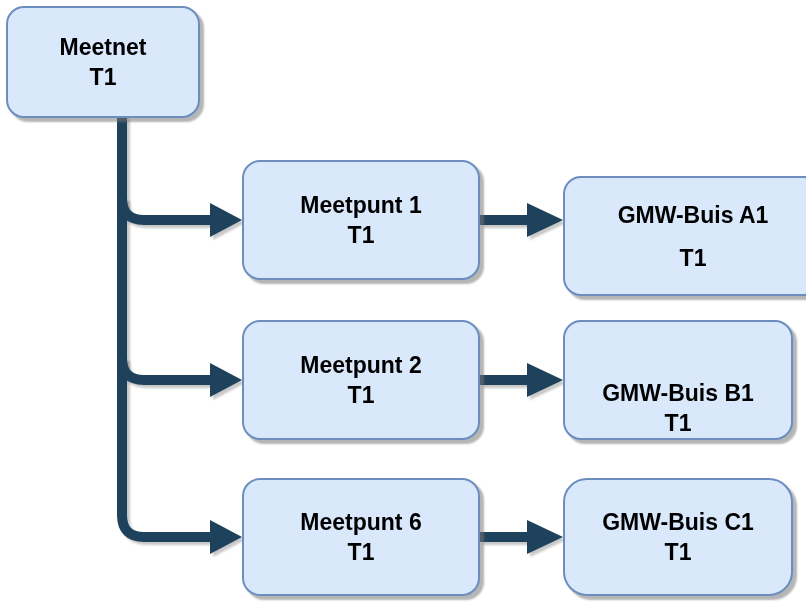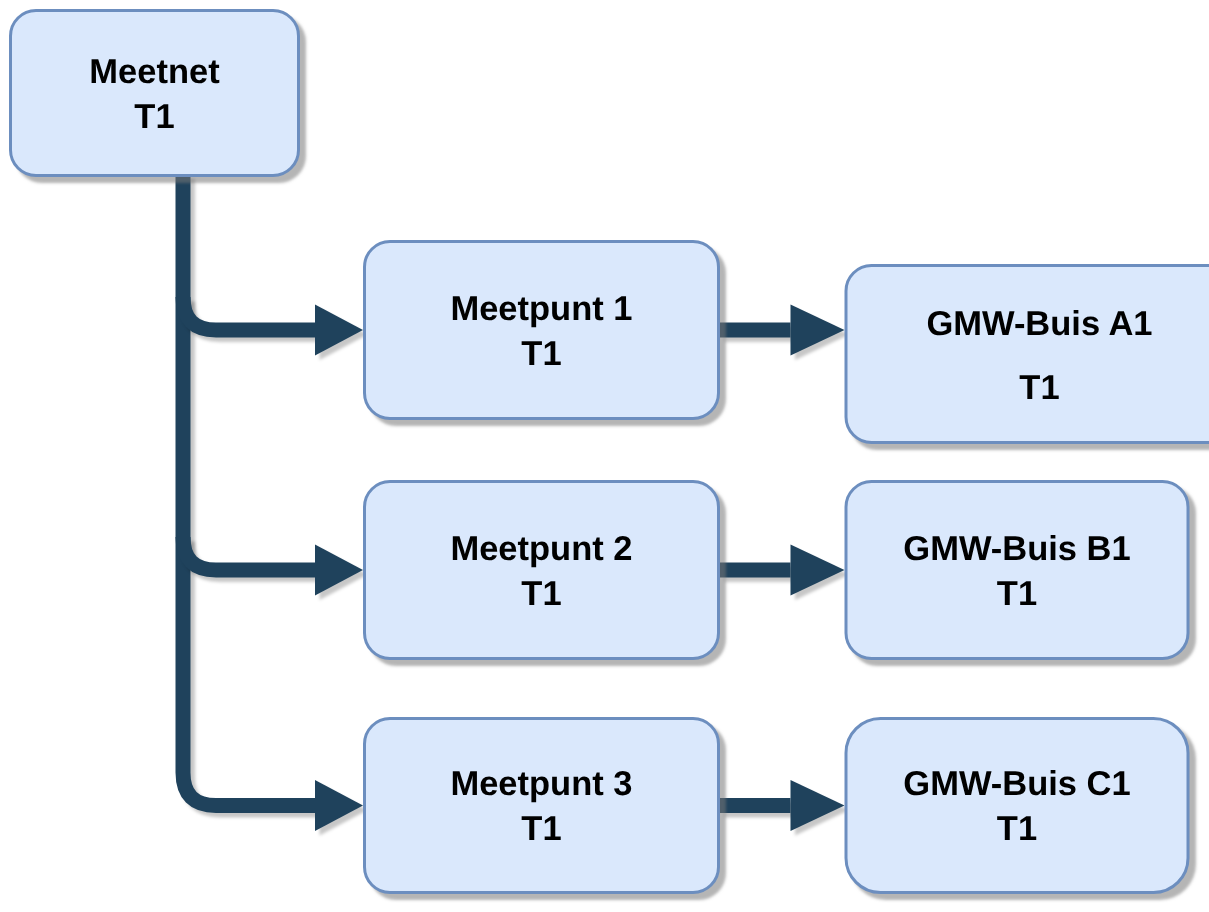--- a/index.html
+++ b/index.html
@@ -83,30 +83,30 @@
     <div class="label">Meetpunt 1</div>
     <div class="label">T1</div>
   </div>
 
   <div class="node" style="left:242px; top:320px; width:238px; height:120px;">
     <div class="label">Meetpunt 2</div>
     <div class="label">T1</div>
   </div>
 
   <div class="node" style="left:242px; top:478px; width:238px; height:118px;">
-    <div class="label">Meetpunt 3</div>
+    <div class="label">Meetpunt 6</div>
     <div class="label">T1</div>
   </div>
 
   <div class="node" style="left:563px; top:176px; width:260px; height:120px;gap:13px;">
     <div class="label">GMW-Buis A1</div>
     <div class="label">T1</div>
   </div>
 
-  <div class="node" style="left:563px; top:320px; width:230px; height:120px;">
+  <div class="node" style="left:563px; top:320px; width:230px; height:120px;justify-content:flex-end;">
     <div class="label">GMW-Buis B1</div>
     <div class="label">T1</div>
   </div>
 
   <div class="node" style="left:563px; top:478px; width:230px; height:118px;border-radius:24px;">
     <div class="label">GMW-Buis C1</div>
     <div class="label">T1</div>
   </div>
 
 </div>

